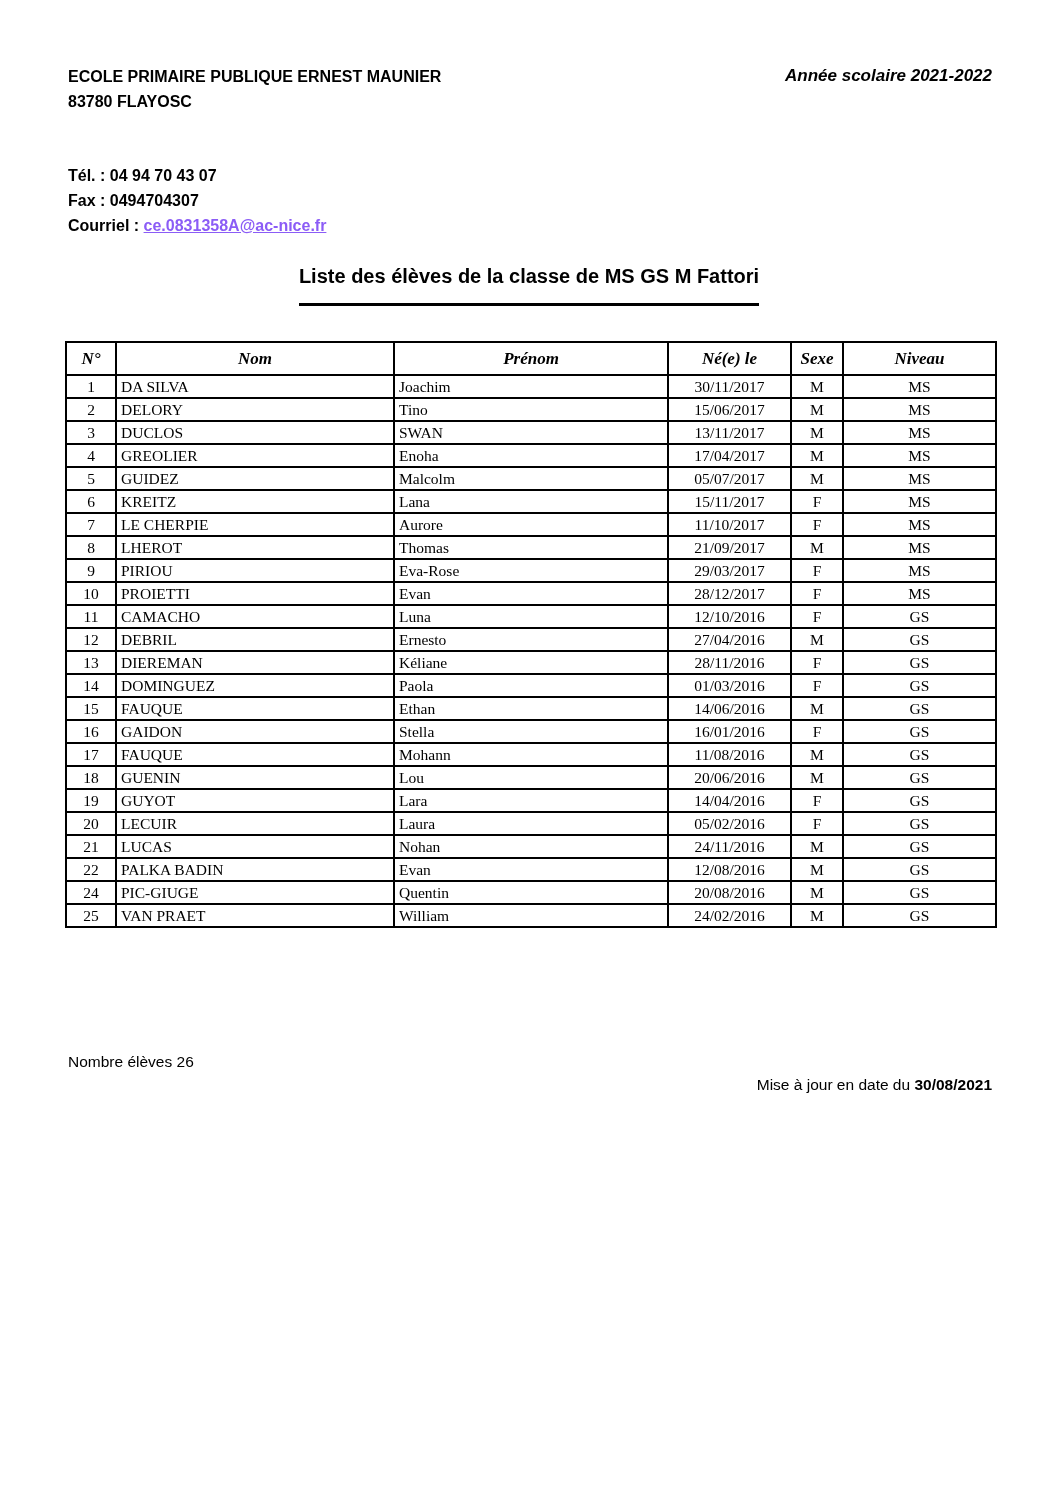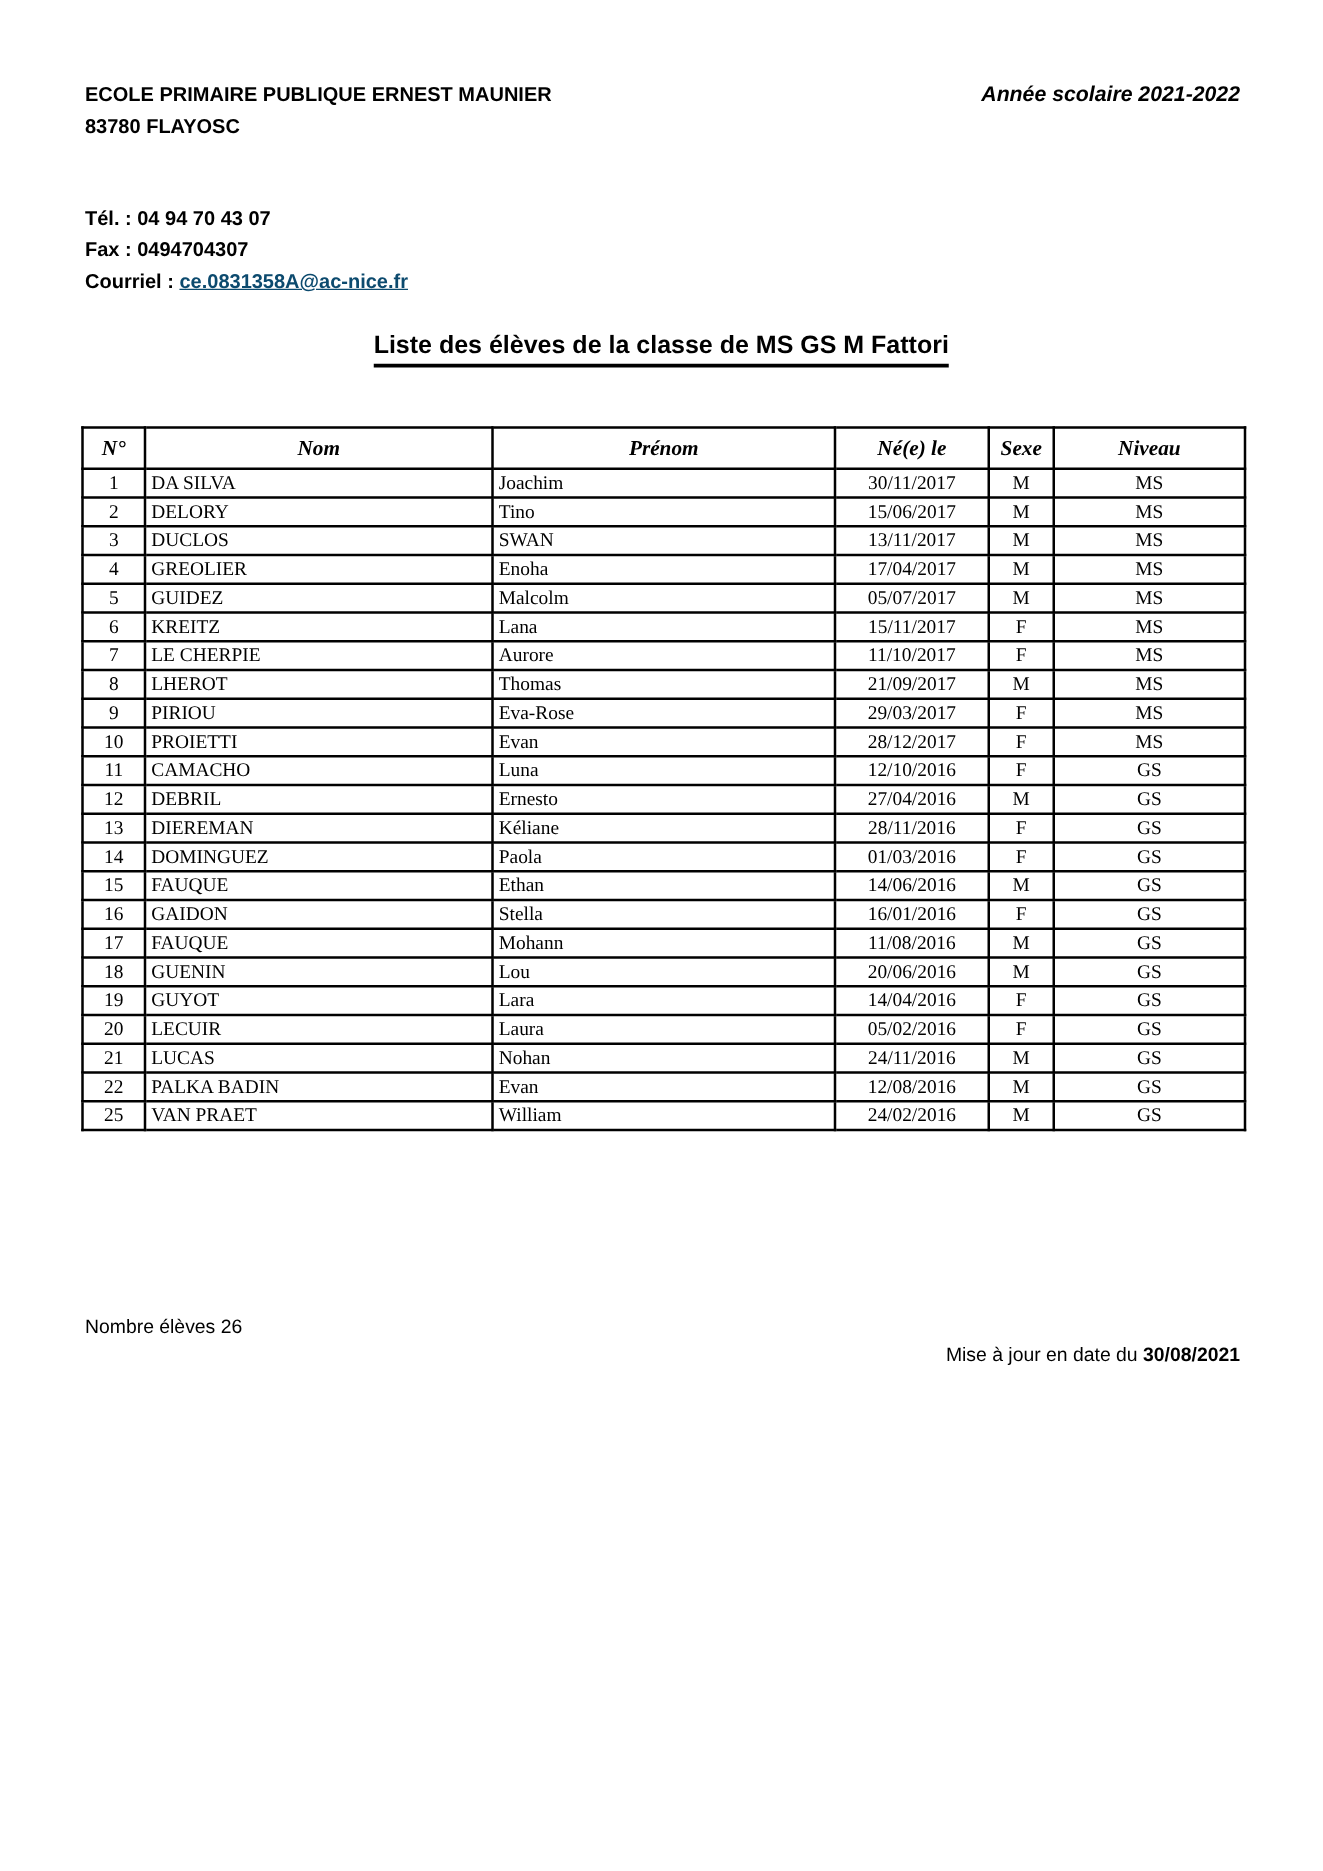--- a/index.html
+++ b/index.html
@@ -14,37 +14,37 @@
   
   .school-block{
     position:absolute;left:68px;top:64px;
     font-size:16px;font-weight:bold;line-height:25px;
   }
   .contact-block{
     position:absolute;left:68px;top:163px;
     font-size:16px;font-weight:bold;line-height:25px;
   }
   .email-link{
-    color:#0c4a6e;text-decoration:underline;cursor:pointer;
+    color:#8b5cf6;text-decoration:underline;cursor:pointer;
   }
   
   .school-year{
     position:absolute;right:66px;top:66px;
     font-size:17px;font-weight:bold;font-style:italic;
   }
   
   .doc-title-wrap{
     position:absolute;left:0;top:265px;width:100%;
     text-align:center;
   }
   .doc-title{
     display:inline-block;
     font-size:20px;font-weight:bold;
     border-bottom:3px solid #000;
-    padding-bottom:3px;
+    padding-bottom:15px;
   }
   
   table.students{
     position:absolute;left:65px;top:341px;
     width:930px;
     border-collapse:collapse;
     table-layout:fixed;
   }
   table.students th, table.students td{
     border:2px solid #000;
@@ -295,20 +295,28 @@
         </tr>
         <tr>
           <td class="col-0">22</td>
           <td class="col-1">PALKA BADIN</td>
           <td class="col-2">Evan</td>
           <td class="col-3">12/08/2016</td>
           <td class="col-4">M</td>
           <td class="col-5">GS</td>
         </tr>
         <tr>
+          <td class="col-0">24</td>
+          <td class="col-1">PIC-GIUGE</td>
+          <td class="col-2">Quentin</td>
+          <td class="col-3">20/08/2016</td>
+          <td class="col-4">M</td>
+          <td class="col-5">GS</td>
+        </tr>
+        <tr>
           <td class="col-0">25</td>
           <td class="col-1">VAN PRAET</td>
           <td class="col-2">William</td>
           <td class="col-3">24/02/2016</td>
           <td class="col-4">M</td>
           <td class="col-5">GS</td>
         </tr>
       </tbody>
   </table>
 

